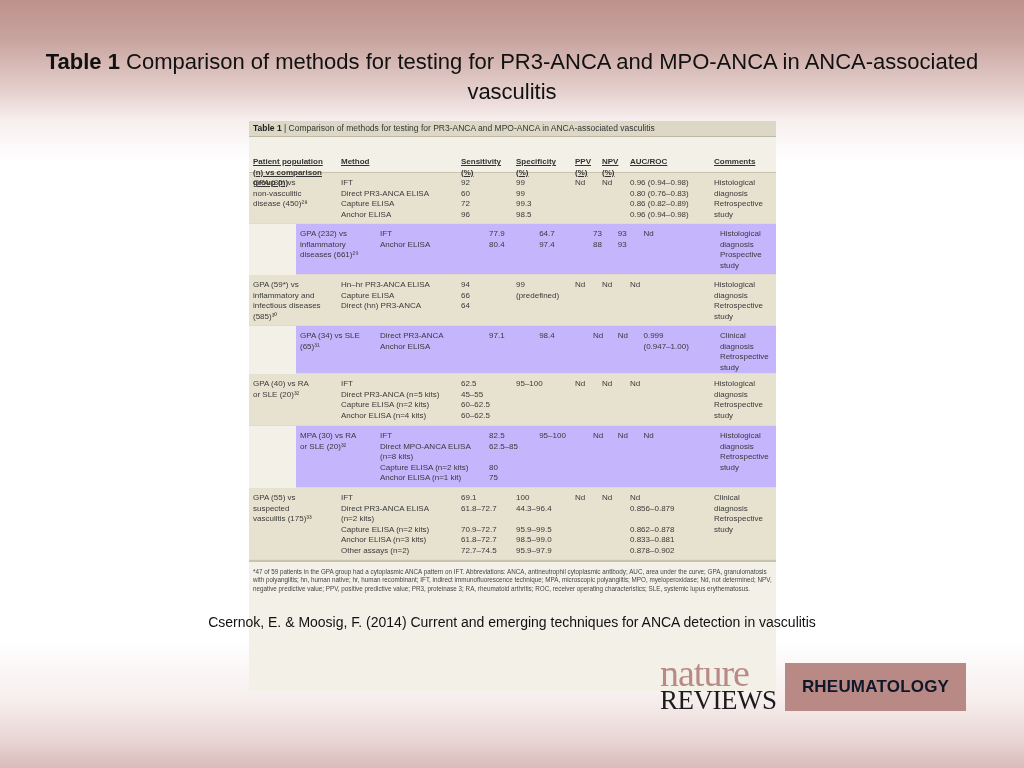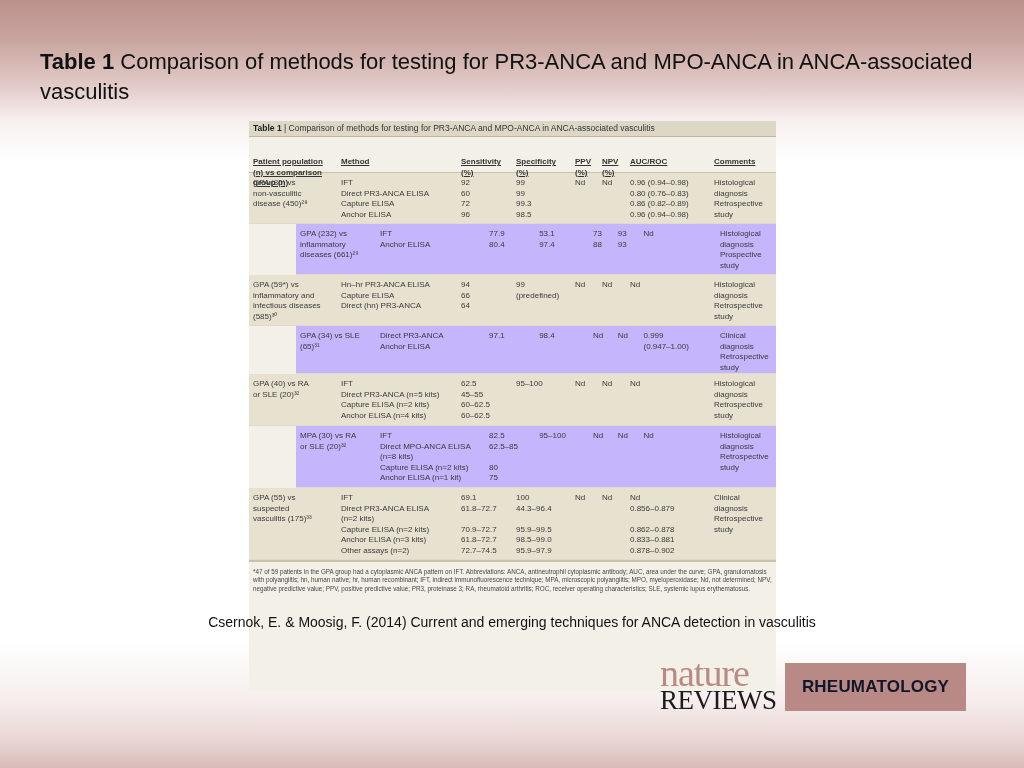--- a/index.html
+++ b/index.html
@@ -3,21 +3,21 @@
 <meta charset="utf-8">
 <style>
   html, body { margin:0; padding:0; }
   body {
     width:1024px; height:768px; overflow:hidden; position:relative;
     background: linear-gradient(to bottom, #bd918b 0px, #c9a49f 40px, #e4cfcc 90px, #f7efee 120px, #ffffff 160px, #ffffff 640px, #f6eeed 700px, #e9d6d4 740px, #d8bcb9 768px);
     font-family: "Liberation Sans", sans-serif;
   }
   .title {
     position:absolute; left:40px; top:47px; width:944px;
-    text-align:left; font-size:22px; line-height:30px; color:#111;
+    text-align:center; font-size:22px; line-height:30px; color:#111;
   }
   .title b { font-weight:bold; }
   .table-wrap {
     position:absolute; left:249px; top:121px; width:527px; height:570px;
     background:#f3f0e8; overflow:hidden;
     font-family: "Liberation Sans", sans-serif; color:#3a3a3a;
   }
   .tbl-caption {
     height:15px; background:#ddd8c6; font-size:8.5px; line-height:15px;
     padding-left:4px; color:#333; border-bottom:1px solid #bdb6a2;
@@ -125,21 +125,21 @@
   </div>
 
   <div class="row plain" style="height:51px">
     <div class="c c1">GPA (232) vs
 inflammatory
 diseases (661)²⁹</div>
     <div class="c c2">IFT
 Anchor ELISA</div>
     <div class="c c3">77.9
 80.4</div>
-    <div class="c c4">53.1
+    <div class="c c4">64.7
 97.4</div>
     <div class="c c5">73
 88</div>
     <div class="c c6">93
 93</div>
     <div class="c c7">Nd</div>
     <div class="c c8">Histological
 diagnosis
 Prospective
 study</div>

